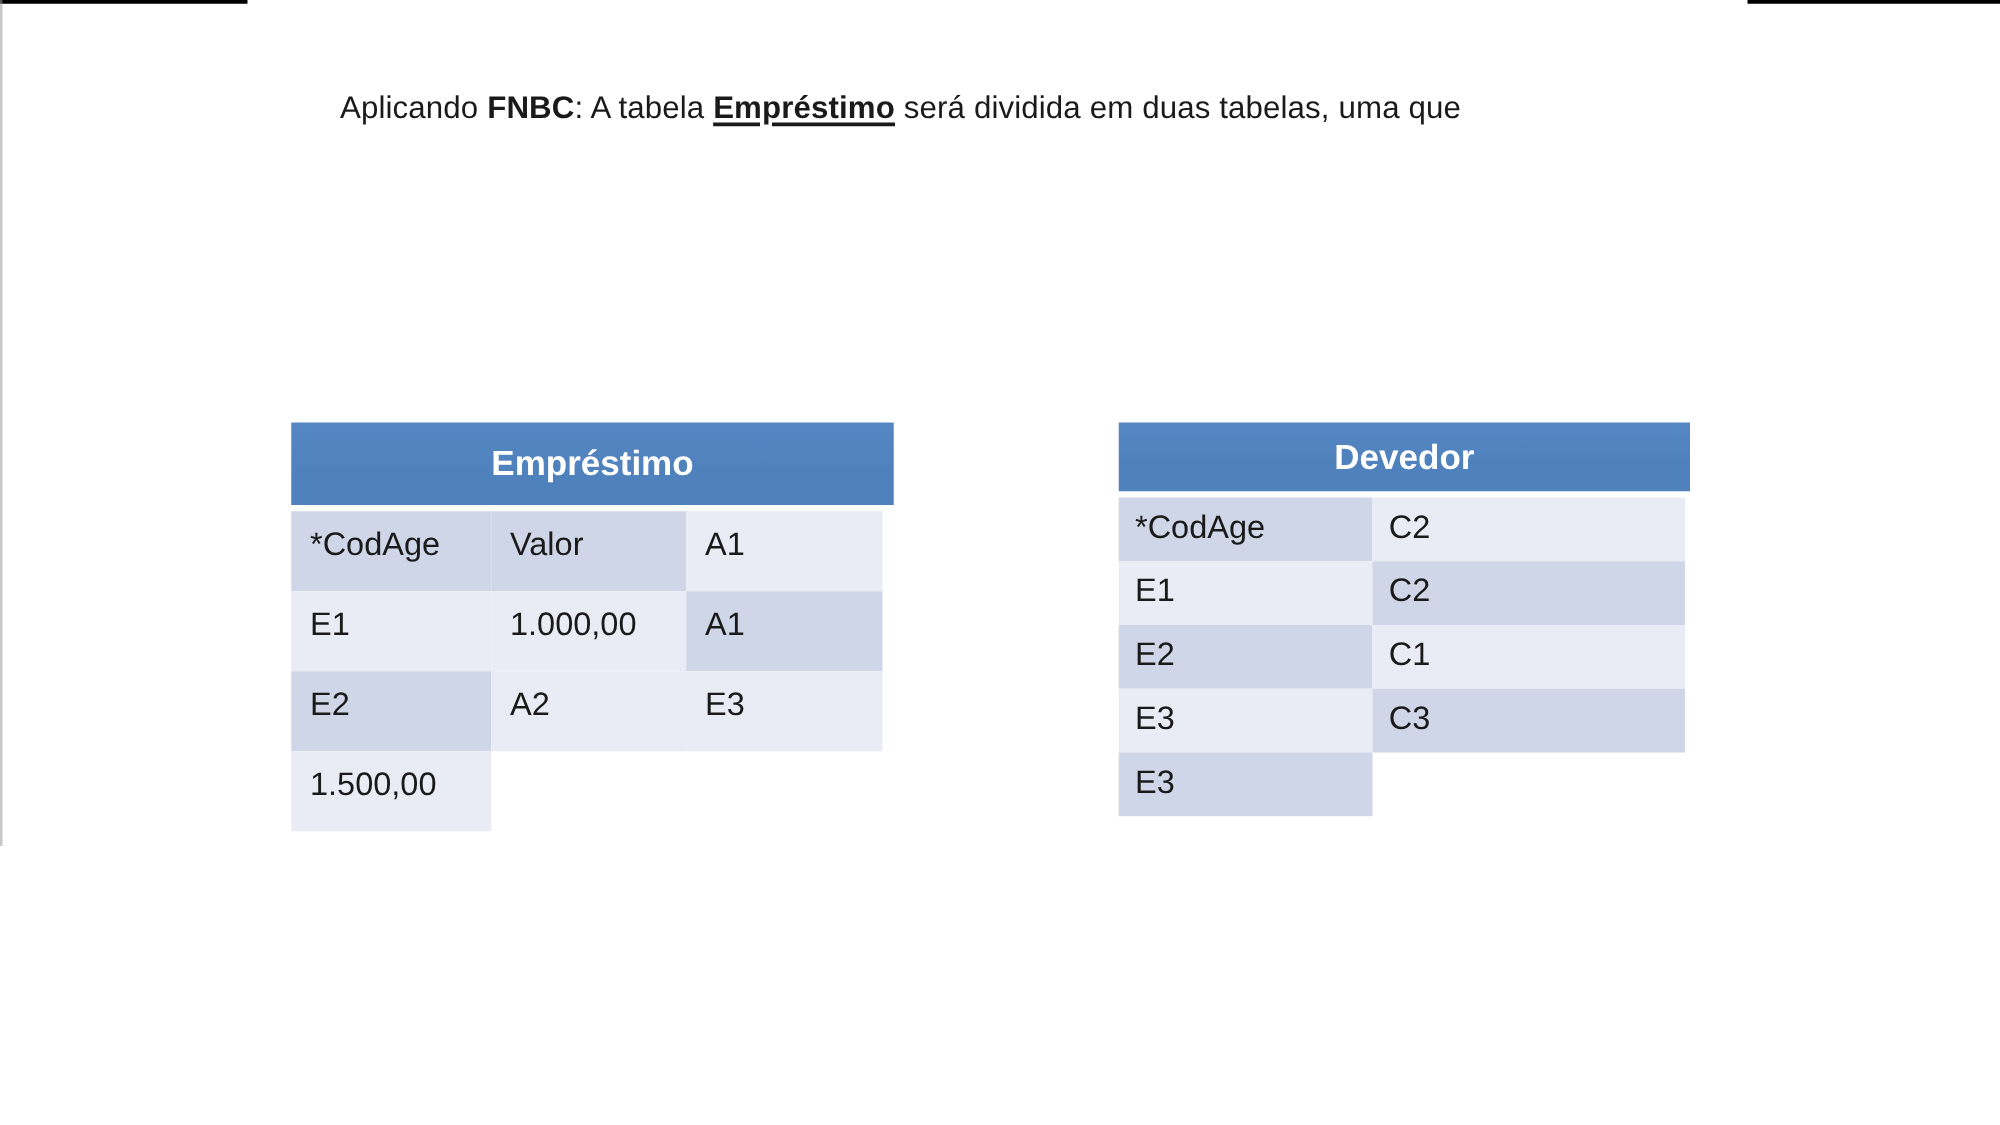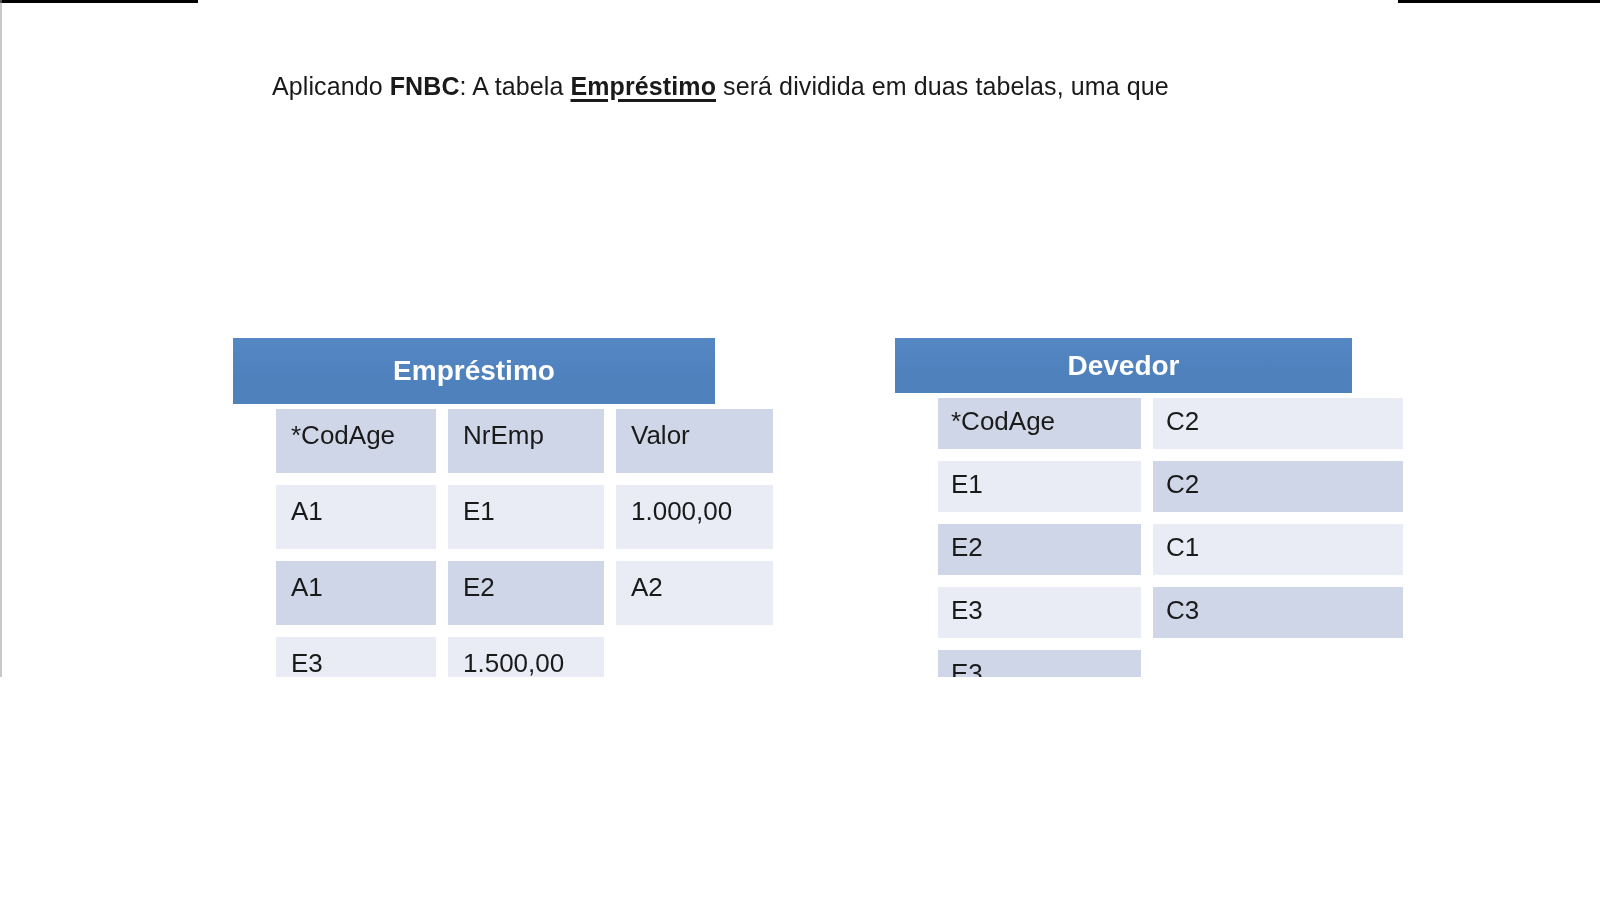--- a/index.html
+++ b/index.html
@@ -59,23 +59,22 @@
     background: linear-gradient(180deg, #5587c4 0%, var(--header-blue, #4f81bd) 60%);
     color: #ffffff;
     font-weight: 700;
     display: flex;
     align-items: center;
     justify-content: center;
     margin-bottom: 5px;
   }
   .t-grid {
     display: grid;
-    gap: 12px;
+    gap: 0;
     background: #ffffff;
-    margin-left: 43px;
   }
   .cell {
     font-size: 26px;
     color: var(--text, #1a1a1a);
     padding: 11px 0 0 15px;
     box-sizing: border-box;
     overflow: hidden;
   }
   .cell.dark  { background: var(--band-dark, #cfd6e7); }
   .cell.light { background: var(--band-light, #e9ecf4); }
@@ -105,21 +104,20 @@
   <div class="frame-left"></div>
 
   <div class="paragraph">
       <div class="line"><span>Aplicando </span><span class="b">FNBC</span><span>: A tabela </span><span class="b u">Empréstimo</span><span> será dividida em duas tabelas, uma que</span></div>
     </div>
 
   <div class="ptable emprestimo">
     <div class="t-title">Empréstimo</div>
     <div class="t-grid">
         <div class="cell dark">*CodAge</div>
-        <div class="cell dark">NrEmp</div>
         <div class="cell dark">Valor</div>
         <div class="cell light">A1</div>
         <div class="cell light">E1</div>
         <div class="cell light">1.000,00</div>
         <div class="cell dark">A1</div>
         <div class="cell dark">E2</div>
         <div class="cell light">A2</div>
         <div class="cell light">E3</div>
         <div class="cell light">1.500,00</div>
       </div>

